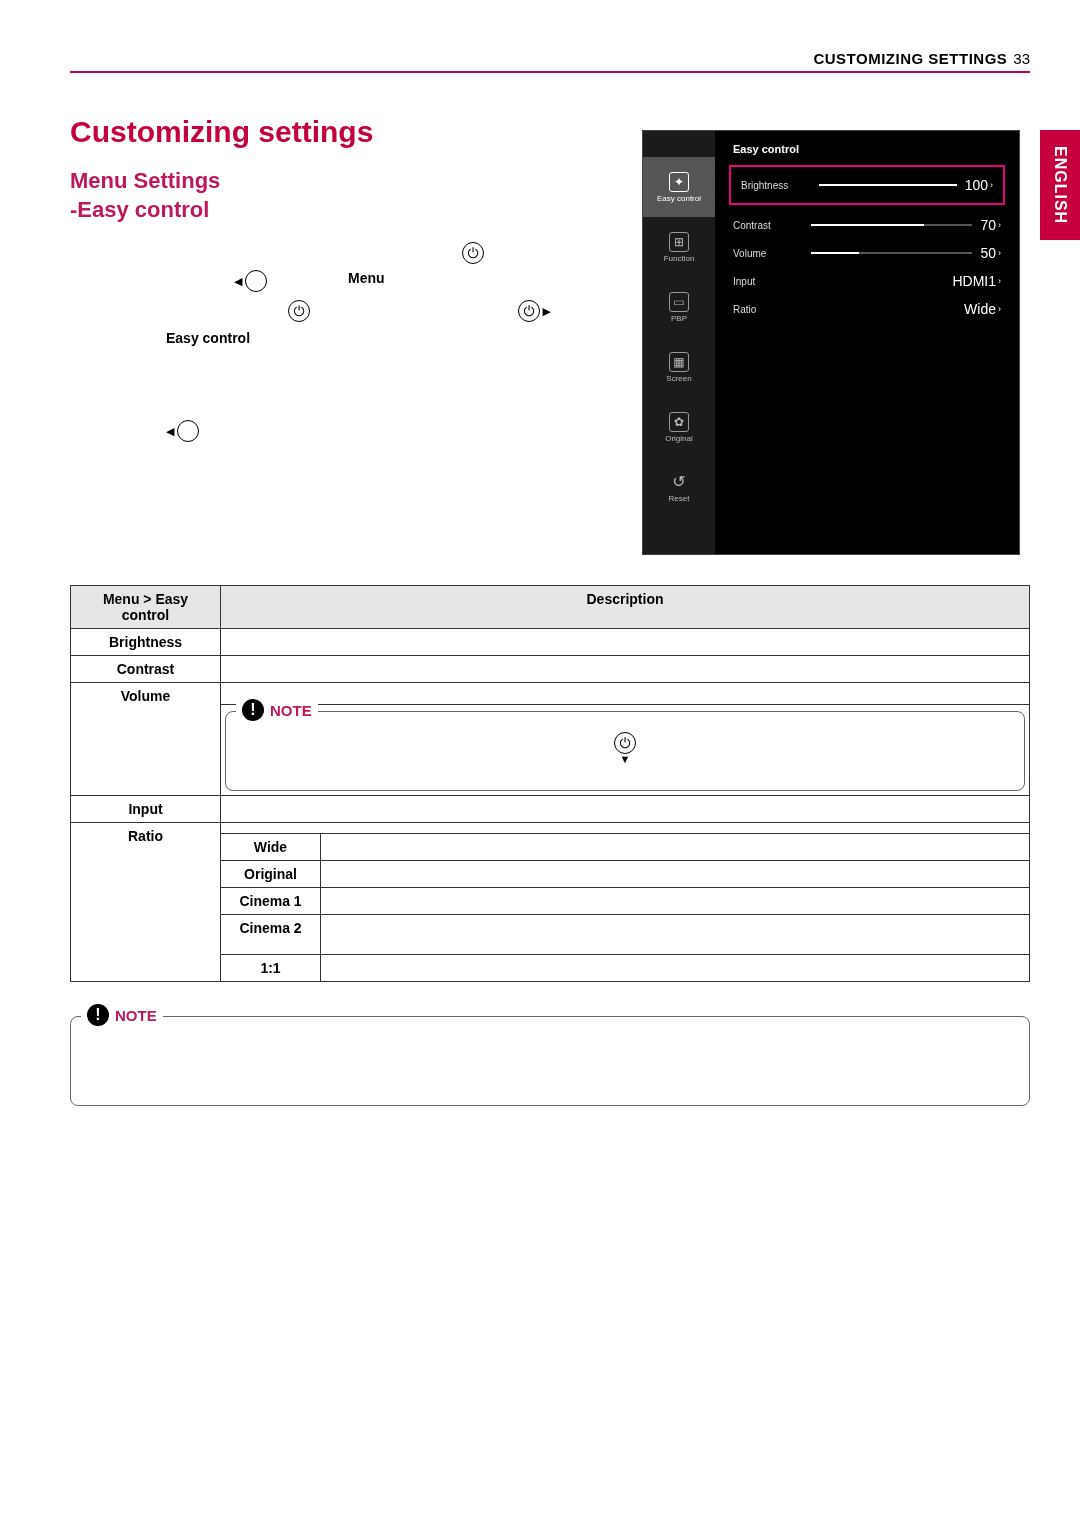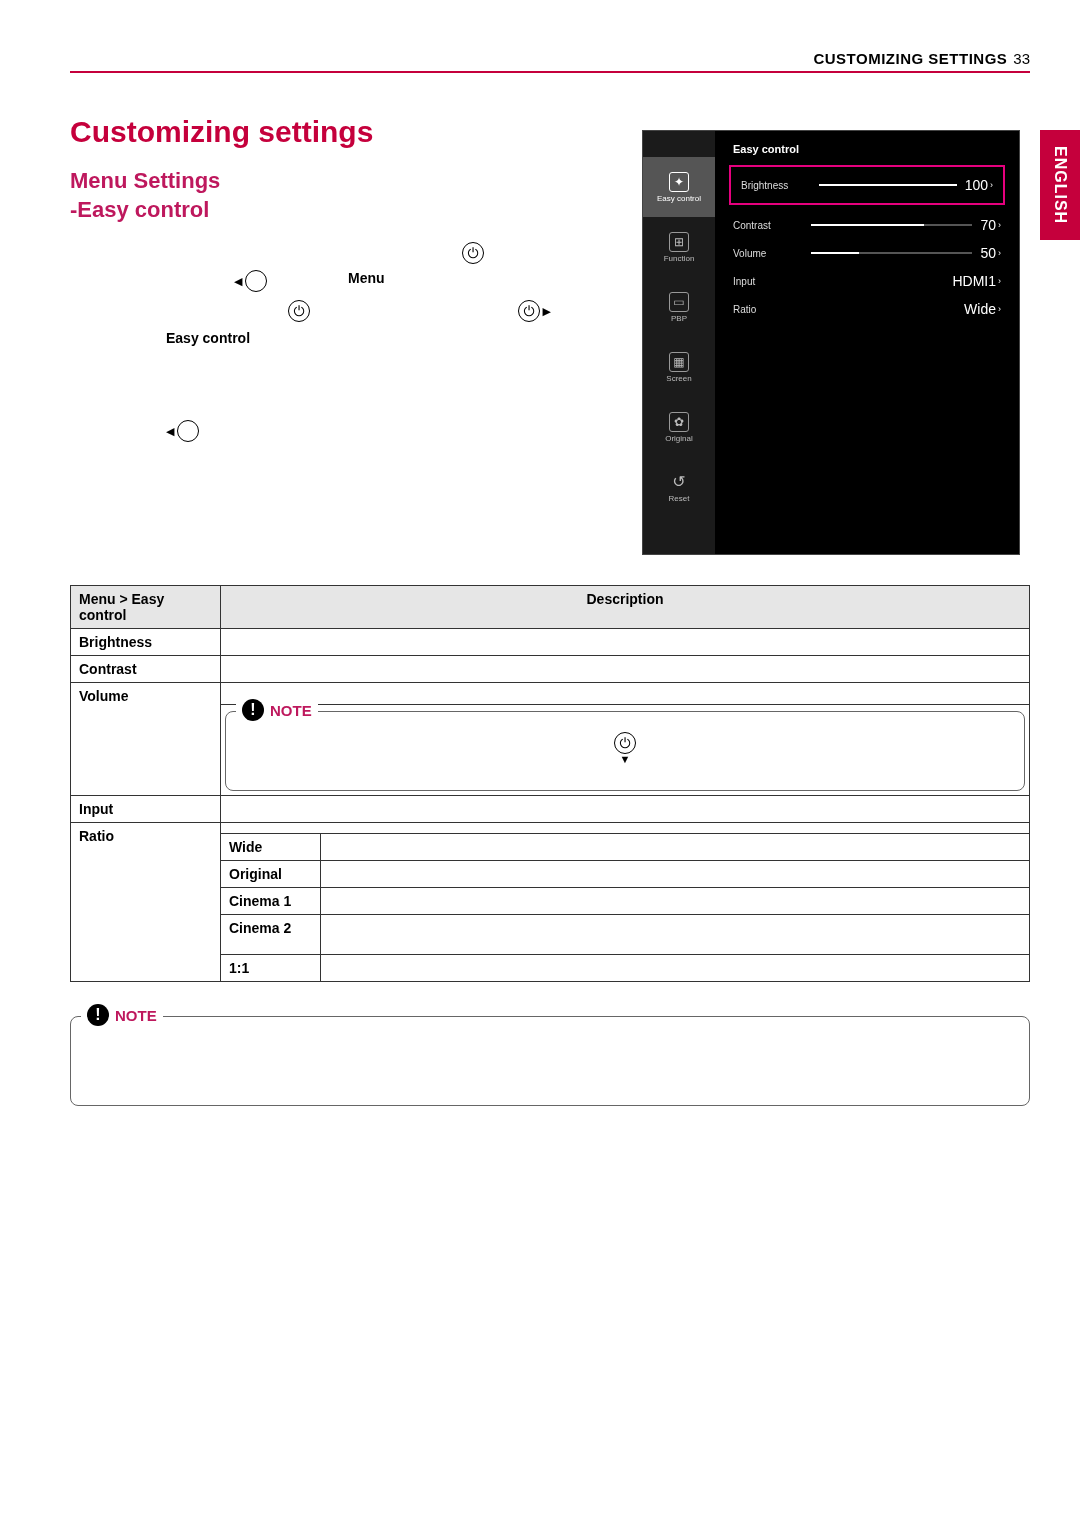--- a/index.html
+++ b/index.html
@@ -40,21 +40,21 @@
   .osd-row-label { width: 70px; }
   .osd-slider { flex: 1; height: 2px; background: #555; margin: 0 8px; position: relative; }
   .osd-slider-fill { height: 100%; background: #fff; }
   .osd-val { color: #fff; font-size: 14px; }
   .osd-chev { color: #fff; margin-left: 2px; font-size: 9px; }
   
   .osd-footer { position: absolute; bottom: 0; left: 72px; right: 0; height: 30px; background: #000; display: flex; align-items: center; gap: 22px; padding: 0 14px; font-size: 9px; color: #ccc; }
   
   
   .desc-table { position: absolute; top: 585px; left: 70px; right: 50px; border-collapse: collapse; width: calc(100% - 120px); font-size: 14px; }
-  .desc-table td, .desc-table th { border: 1px solid #333; padding: 5px 8px; text-align: left; vertical-align: top; }
+  .desc-table td, .desc-table th { border: 1px solid #333; padding: 5px 8px; text-align: center; vertical-align: top; }
   .desc-table th { background: #e6e6e6; font-weight: bold; }
   .col-label { width: 150px; font-weight: bold; background: #fff; }
   .col-sublabel { width: 100px; font-weight: bold; }
   
   .embedded-note { margin: 4px; }
   
   
   .note-box { border: 1px solid #666; border-radius: 8px; padding: 22px 12px 14px; position: relative; margin-top: 6px; }
   .note-label { position: absolute; top: -13px; left: 10px; background: #fff; padding: 0 6px; display: flex; align-items: center; gap: 6px; }
   .note-icon { width: 22px; height: 22px; background: #000; color: #fff; border-radius: 50%; display: flex; align-items: center; justify-content: center; font-weight: bold; font-size: 16px; }

